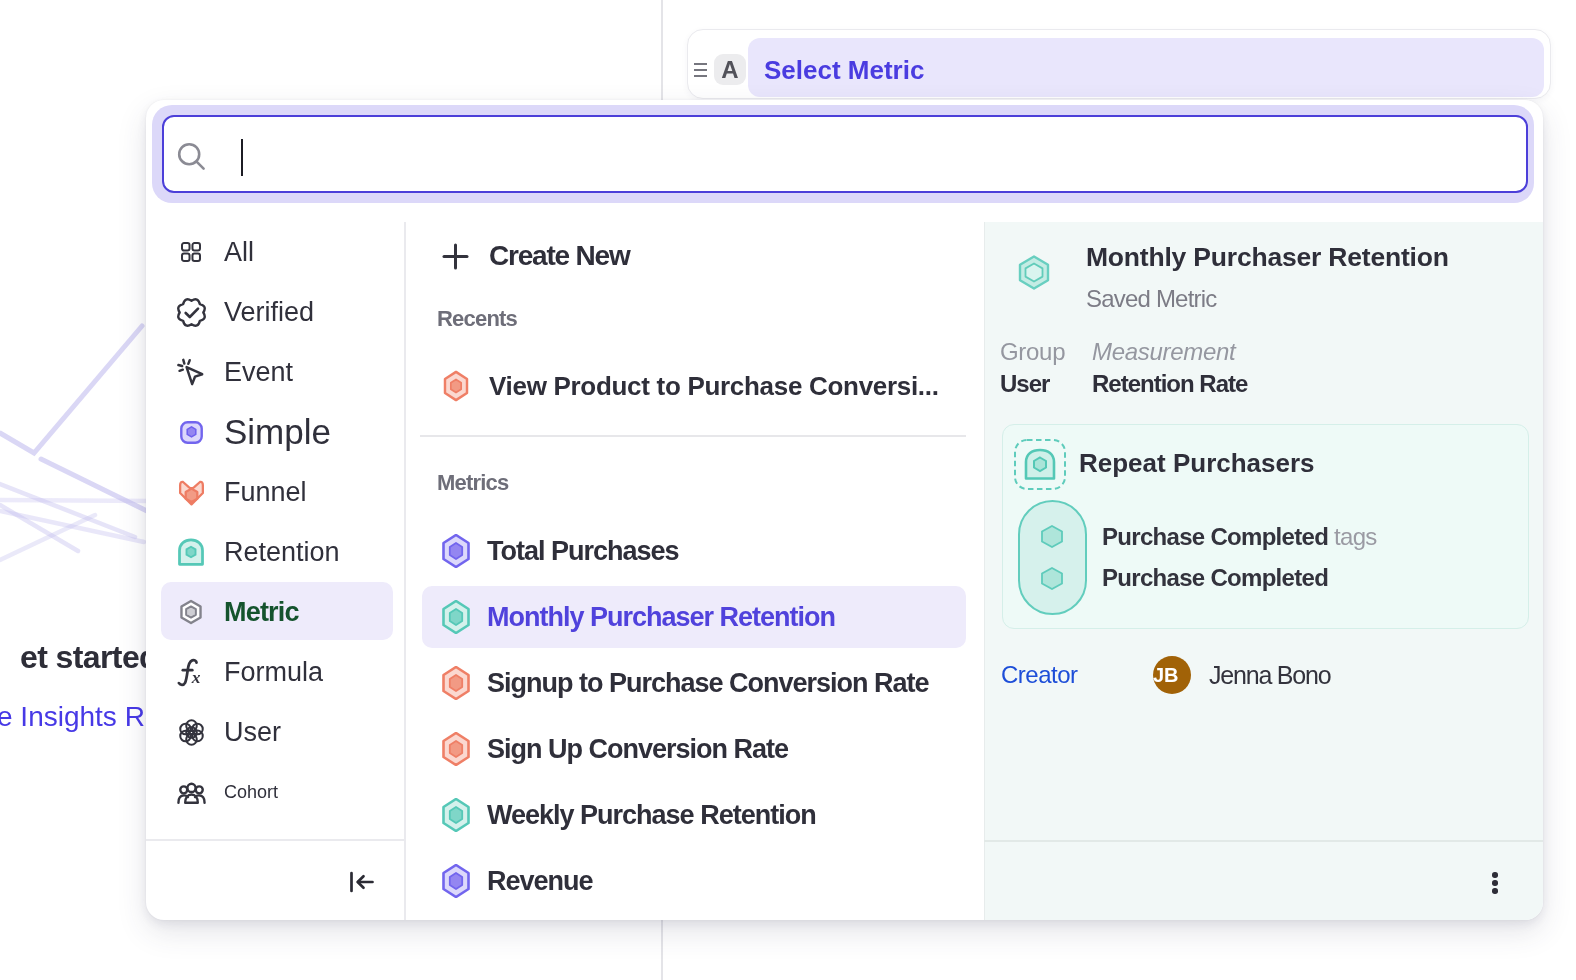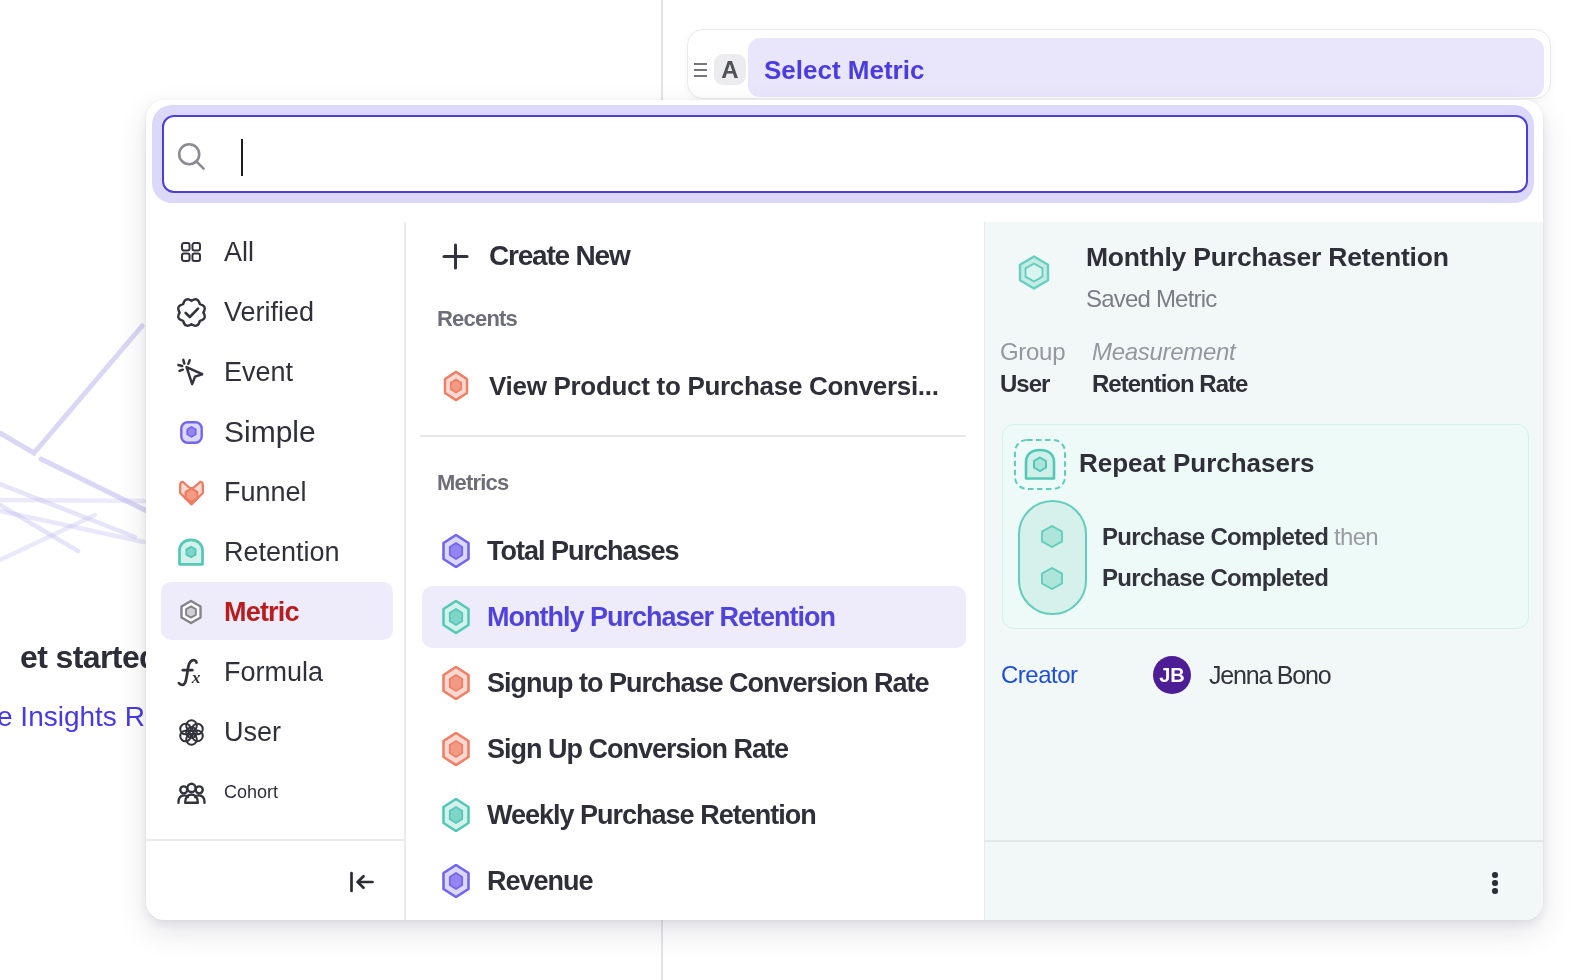--- a/index.html
+++ b/index.html
@@ -74,38 +74,38 @@
           <line x1="1.2" y1="6" x2="4.4" y2="6.9"></line>
           <line x1="10.9" y1="1.9" x2="9.7" y2="5"></line>
           <line x1="2.2" y1="11" x2="5" y2="10"></line>
         </g>
       </svg>
       <div class="abs row-text" style="left:78px;top:242px;height:60px;line-height:60px;font-size:27px;color:#30303b;">Event</div>
       <svg class="abs" style="left:32.5px;top:319.5px;width:25px;height:25px;" viewBox="0 0 24 24">
         <rect x="2.2" y="2.2" width="19.6" height="19.6" rx="6" fill="#dcd8fb" stroke="#7265ee" stroke-width="2.3"></rect>
       <path d="M12 6.6 L16.1 9 L16.1 13.8 L12 16.2 L7.9 13.8 L7.9 9 Z" fill="#9486f1" stroke="#6f61ee" stroke-width="1.5"></path>
       </svg>
-      <div class="abs row-text" style="left:78px;top:302px;height:60px;line-height:60px;font-size:30px;color:#30303b;">Simple</div>
+      <div class="abs row-text" style="left:78px;top:302px;height:60px;line-height:60px;font-size:35px;color:#30303b;">Simple</div>
       <svg class="abs" style="left:30.5px;top:377.5px;width:29px;height:29px;" viewBox="0 0 24 24">
         <g stroke="#ee7c63" stroke-width="1.9" stroke-linejoin="round">
        <path d="M2.6 6 Q2.6 2.9 5 3.3 L10 7.7 Q12 9.3 14 7.7 L19 3.3 Q21.4 2.9 21.4 6 L21.4 12.4 L12 21.8 L2.6 12.4 Z" fill="#fbd9d0"></path>
        <path d="M12 8.8 L16.8 11.6 L16.8 17.1 L12 19.9 L7.2 17.1 L7.2 11.6 Z" fill="#f1947c" fill-opacity="0.9"></path>
         </g>
       </svg>
       <div class="abs row-text" style="left:78px;top:362px;height:60px;line-height:60px;font-size:27px;color:#30303b;">Funnel</div>
       <svg class="abs" style="left:30px;top:437px;width:30px;height:30px;" viewBox="0 0 24 24">
         <path d="M2.8 21.8 L2.8 10.8 C2.8 5.6 6.9 2.2 12 2.2 C17.1 2.2 21.2 5.6 21.2 10.8 L21.2 21.8 Z" fill="#d4f1ec" stroke="#55c8b7" stroke-width="2.2" stroke-linejoin="round"></path>
        <path d="M12 7.8 L15.6 9.9 L15.6 14.1 L12 16.2 L8.4 14.1 L8.4 9.9 Z" fill="#7fd6c8" stroke="#55c8b7" stroke-width="1.5"></path>
       </svg>
       <div class="abs row-text" style="left:78px;top:422px;height:60px;line-height:60px;font-size:27px;color:#30303b;">Retention</div>
       <svg class="abs" style="left:32px;top:499px;width:26px;height:26px;" viewBox="0 0 24 24">
         <path d="M12 1.8 L20.8 7 L20.8 17 L12 22.2 L3.2 17 L3.2 7 Z" fill="#fff" stroke="#83838c" stroke-width="2.2" stroke-linejoin="round" rx="2"></path>
        <path d="M12 6.8 L16.5 9.4 L16.5 14.6 L12 17.2 L7.5 14.6 L7.5 9.4 Z" fill="#cfcfd4" stroke="#83838c" stroke-width="1.8" stroke-linejoin="round"></path>
       </svg>
-      <div class="abs row-text" style="left:78px;top:482px;height:60px;line-height:60px;font-size:27px;font-weight:700;letter-spacing:-0.8px;color:#b91c1c;">Metric</div>
+      <div class="abs row-text" style="left:78px;top:482px;height:60px;line-height:60px;font-size:27px;font-weight:700;letter-spacing:-0.8px;color:#14532d;">Metric</div>
       <svg class="abs" style="left:29.5px;top:556.5px;width:31px;height:31px;" viewBox="0 0 24 24">
         <path d="M2.2 20.2 C3.4 22 6 22 7 20 C8 18 8.6 13.4 9 10.6 C9.4 7.2 10.2 3.4 12.6 2.6 C14.4 2 15.8 3 15.9 4.4" fill="none" stroke="#33333d" stroke-width="2.1" stroke-linecap="round"></path>
       <line x1="5.3" y1="10.2" x2="12.6" y2="10.2" stroke="#33333d" stroke-width="2.1" stroke-linecap="round"></line>
       <text x="12.2" y="19.8" font-family="Liberation Serif" font-style="italic" font-weight="700" font-size="13.5" fill="#33333d">x</text>
       </svg>
       <div class="abs row-text" style="left:78px;top:542px;height:60px;line-height:60px;font-size:27px;color:#30303b;">Formula</div>
       <svg class="abs" style="left:31.5px;top:618.5px;width:27px;height:27px;" viewBox="0 0 24 24">
         <circle cx="12.0" cy="5.9" r="4.7" fill="none" stroke="#33333d" stroke-width="1.8"></circle>
         <circle cx="17.3" cy="8.9" r="4.7" fill="none" stroke="#33333d" stroke-width="1.8"></circle>
         <circle cx="17.3" cy="15.0" r="4.7" fill="none" stroke="#33333d" stroke-width="1.8"></circle>
@@ -188,25 +188,25 @@
   <div class="abs row-text" style="left:946px;top:237px;height:30px;line-height:30px;font-size:24px;letter-spacing:-0.3px;color:#9597a0;font-style:italic;">Measurement</div>
   <div class="abs row-text" style="left:854px;top:269px;height:30px;line-height:30px;font-size:24px;font-weight:700;letter-spacing:-1px;color:#2f2f3a;">User</div>
   <div class="abs row-text" style="left:946px;top:269px;height:30px;line-height:30px;font-size:24px;font-weight:700;letter-spacing:-1px;color:#2f2f3a;">Retention Rate</div>
 
   <div class="abs" style="left:856px;top:324px;width:527px;height:205px;border-radius:12px;border:1.5px solid #d5efe9;background:#eefaf7;"></div>
   <svg class="abs" style="left:868px;top:339px;width:52px;height:51px;" viewBox="0 0 52 51">
       <rect x="1" y="1" width="50" height="49" rx="12" fill="none" stroke="#5fccbc" stroke-width="2" stroke-dasharray="5.5 3.5"></rect>
     </svg>
   <div class="abs row-text" style="left:933px;top:348px;height:30px;line-height:30px;font-size:26px;font-weight:700;letter-spacing:0px;color:#2f2f3a;">Repeat Purchasers</div>
   <div class="abs" style="left:872px;top:400px;width:69px;height:115px;border-radius:35px;background:#d6f1ec;border:2px solid #62cdbd;"></div>
-  <div class="abs row-text" style="left:956px;top:422px;height:30px;line-height:30px;font-size:24px;font-weight:700;letter-spacing:-0.7px;color:#33333d;">Purchase Completed <span style="font-weight:400;color:#9a9aa3;">then</span></div>
+  <div class="abs row-text" style="left:956px;top:422px;height:30px;line-height:30px;font-size:24px;font-weight:700;letter-spacing:-0.7px;color:#33333d;">Purchase Completed <span style="font-weight:400;color:#9a9aa3;">tags</span></div>
   <div class="abs row-text" style="left:956px;top:463px;height:30px;line-height:30px;font-size:24px;font-weight:700;letter-spacing:-0.7px;color:#33333d;">Purchase Completed</div>
 
   <div class="abs row-text" style="left:855px;top:560px;height:30px;line-height:30px;font-size:24px;letter-spacing:-0.5px;color:#1d4ed8;">Creator</div>
-  <div class="abs" style="left:1007px;top:556px;width:38px;height:38px;border-radius:50%;background:#4c1d95;color:#fff;font-weight:700;font-size:20px;text-align:center;line-height:38px;">JB</div>
+  <div class="abs" style="left:1007px;top:556px;width:38px;height:38px;border-radius:50%;background:#a16207;color:#fff;font-weight:700;font-size:20px;line-height:38px;">JB</div>
   <div class="abs row-text" style="left:1063px;top:560px;height:30px;line-height:30px;font-size:25px;letter-spacing:-1.2px;color:#33333d;">Jenna Bono</div>
 
   <div class="abs" style="left:838px;top:740px;width:559px;height:1.5px;background:#e2e9e7;"></div>
   <div class="abs" style="left:1346px;top:772px;width:6px;height:24px;">
     <div style="position:absolute;top:0;width:5.5px;height:5.5px;border-radius:50%;background:#2e2e38;"></div>
     <div style="position:absolute;top:8px;width:5.5px;height:5.5px;border-radius:50%;background:#2e2e38;"></div>
     <div style="position:absolute;top:16px;width:5.5px;height:5.5px;border-radius:50%;background:#2e2e38;"></div>
   </div>
 <svg class="abs" style="left:871px;top:155px;width:34px;height:35px;" viewBox="0 0 34 35">
   <path d="M17 1.5 L31 9.8 L31 25.2 L17 33.5 L3 25.2 L3 9.8 Z" fill="#c4ece4" stroke="#68cfc0" stroke-width="2.4" stroke-linejoin="round"></path>

